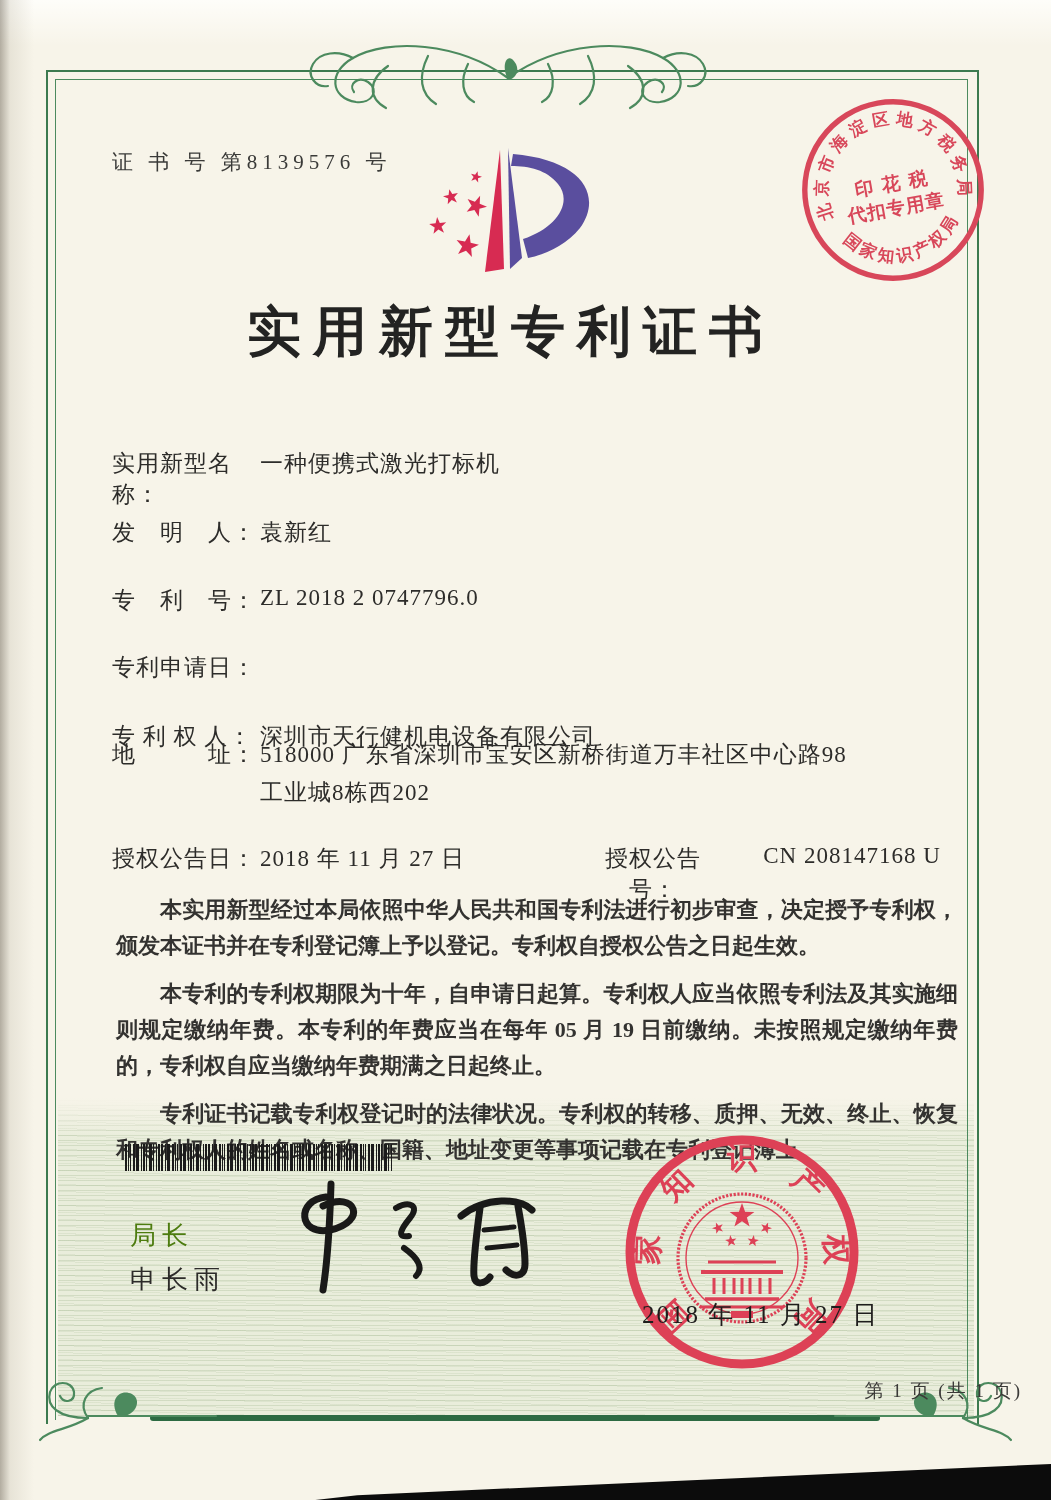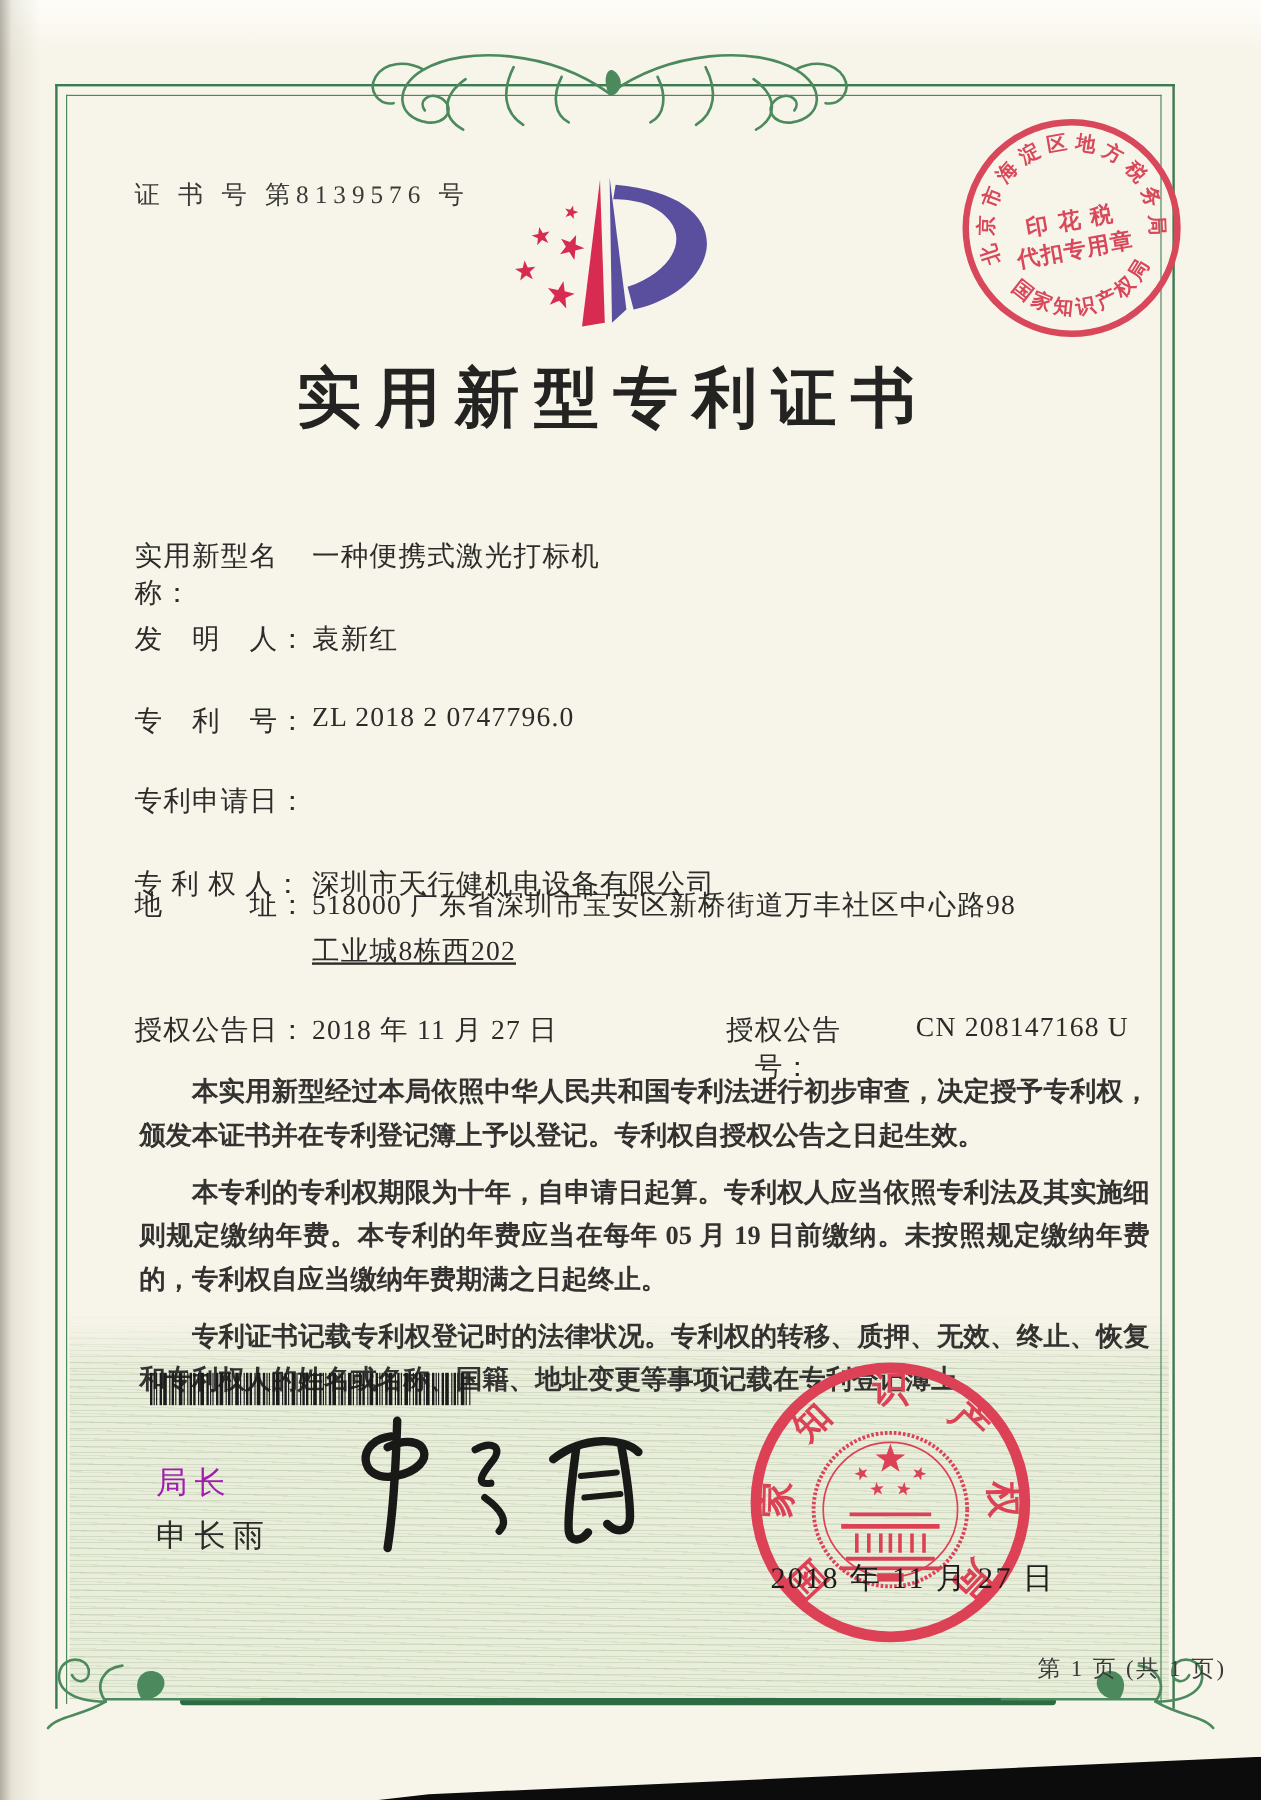--- a/index.html
+++ b/index.html
@@ -32,30 +32,30 @@
       repeating-linear-gradient(2deg,rgba(128,158,108,.12) 0 1px,rgba(0,0,0,0) 1px 7px);}
   .texture-fade{left:58px;top:1098px;width:916px;height:42px;
     background:linear-gradient(#f7f4e9,rgba(247,244,233,0));}
   
   .cert-no{left:112px;top:148px;font-size:21px;letter-spacing:5px;color:#3a3a38;}
   .title{left:0;top:296px;width:1022px;text-align:center;
     font-size:54px;font-weight:bold;letter-spacing:12px;color:#232322;}
   .row{left:112px;width:868px;display:flex;font-size:23px;letter-spacing:1px;color:#2d2c2a;}
   .row .lbl{flex:0 0 148px;}
   .row .val{flex:1;}
-  .addr2{margin-top:7px;text-decoration:underline;}
+  .addr2{margin-top:7px;}
   .grant-left{display:flex;flex:0 0 470px;justify-content:flex-end;}
   .grant-right{display:flex;flex:1;text-align:center;}
   .grant-right .lbl{flex:0 0 142px;}
   .body-text{left:104px;top:880px;width:866px;font-size:22px;line-height:36px;
     text-align:justify;color:#333230;}
   .body-text p{margin:12px;text-indent:2em;font-weight:bold;}
   #barcode{left:125px;top:1144px;width:270px;height:27px;font-size:0;white-space:nowrap;}
   #barcode span{display:inline-block;height:27px;background:#1b1b1b;vertical-align:top;}
-  .sig-title{left:130px;top:1218px;font-size:26px;letter-spacing:6px;color:#a21caf;}
+  .sig-title{left:130px;top:1218px;font-size:26px;letter-spacing:6px;color:#4d7c0f;}
   .sig-name{left:130px;top:1262px;font-size:26px;letter-spacing:6px;color:#2c2b29;}
   .seal-date{left:642px;top:1298px;font-size:25px;letter-spacing:2px;color:#1e1d1c;z-index:6;}
   .footer{left:0;top:1378px;width:1022px;text-align:right;font-size:19px;letter-spacing:2px;color:#3b3a38;}
   svg{display:block;}
   .seal-top-svg{left:795px;top:92px;z-index:5;}
   .seal-bottom-svg{left:612px;top:1122px;z-index:5;}
   .sig-svg{left:268px;top:1178px;z-index:4;}
   .logo-svg{left:425px;top:136px;}
   .ornament-top{left:268px;top:36px;}
   .corner-left{left:28px;top:1378px;}

